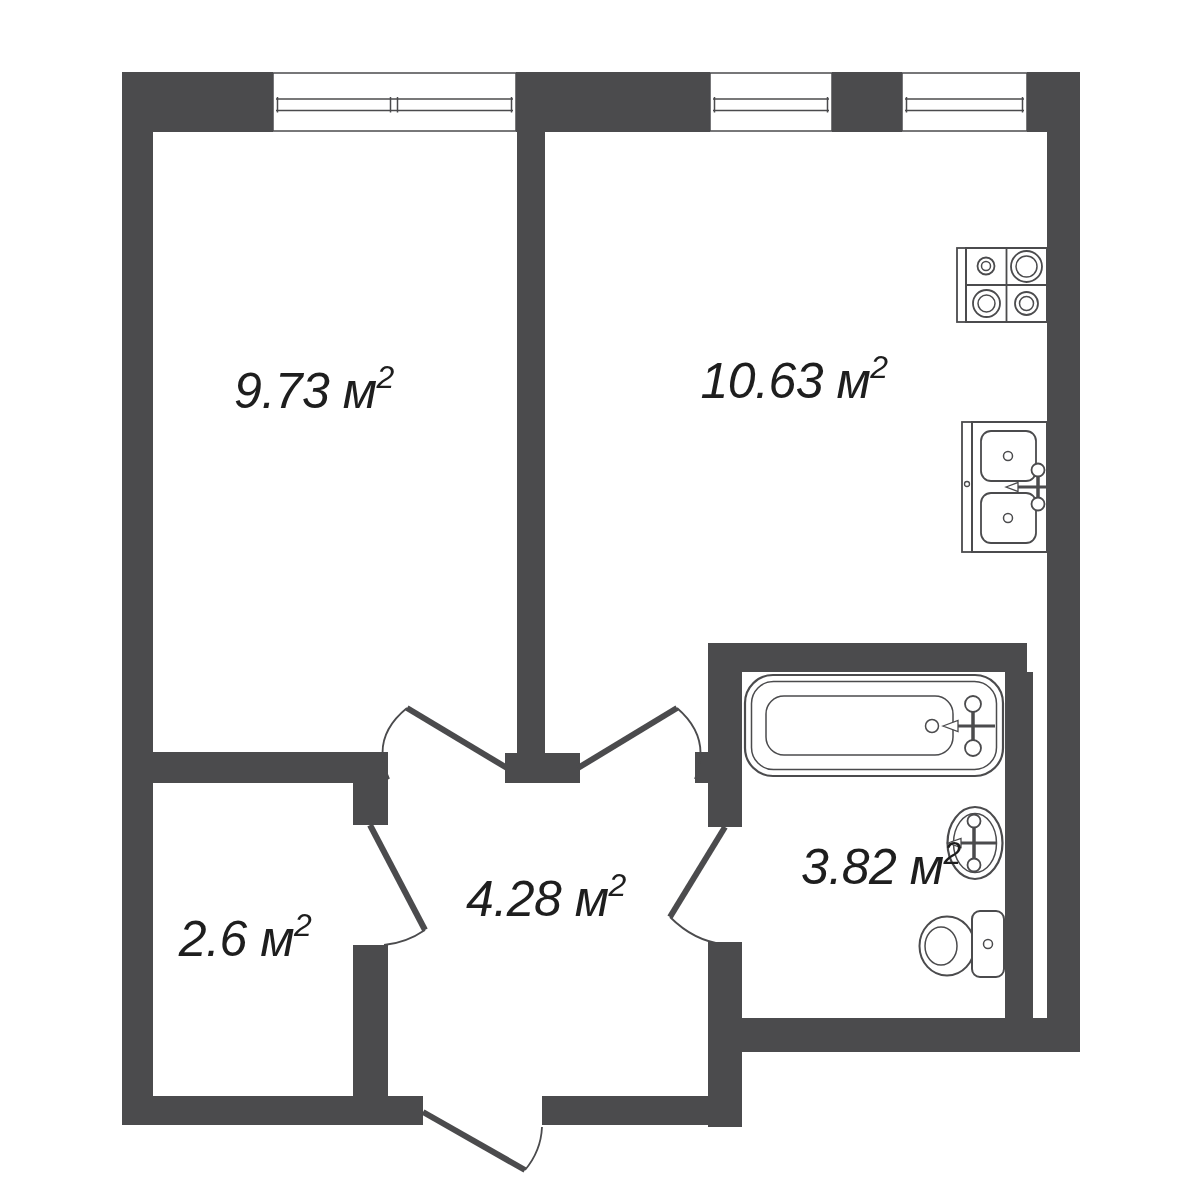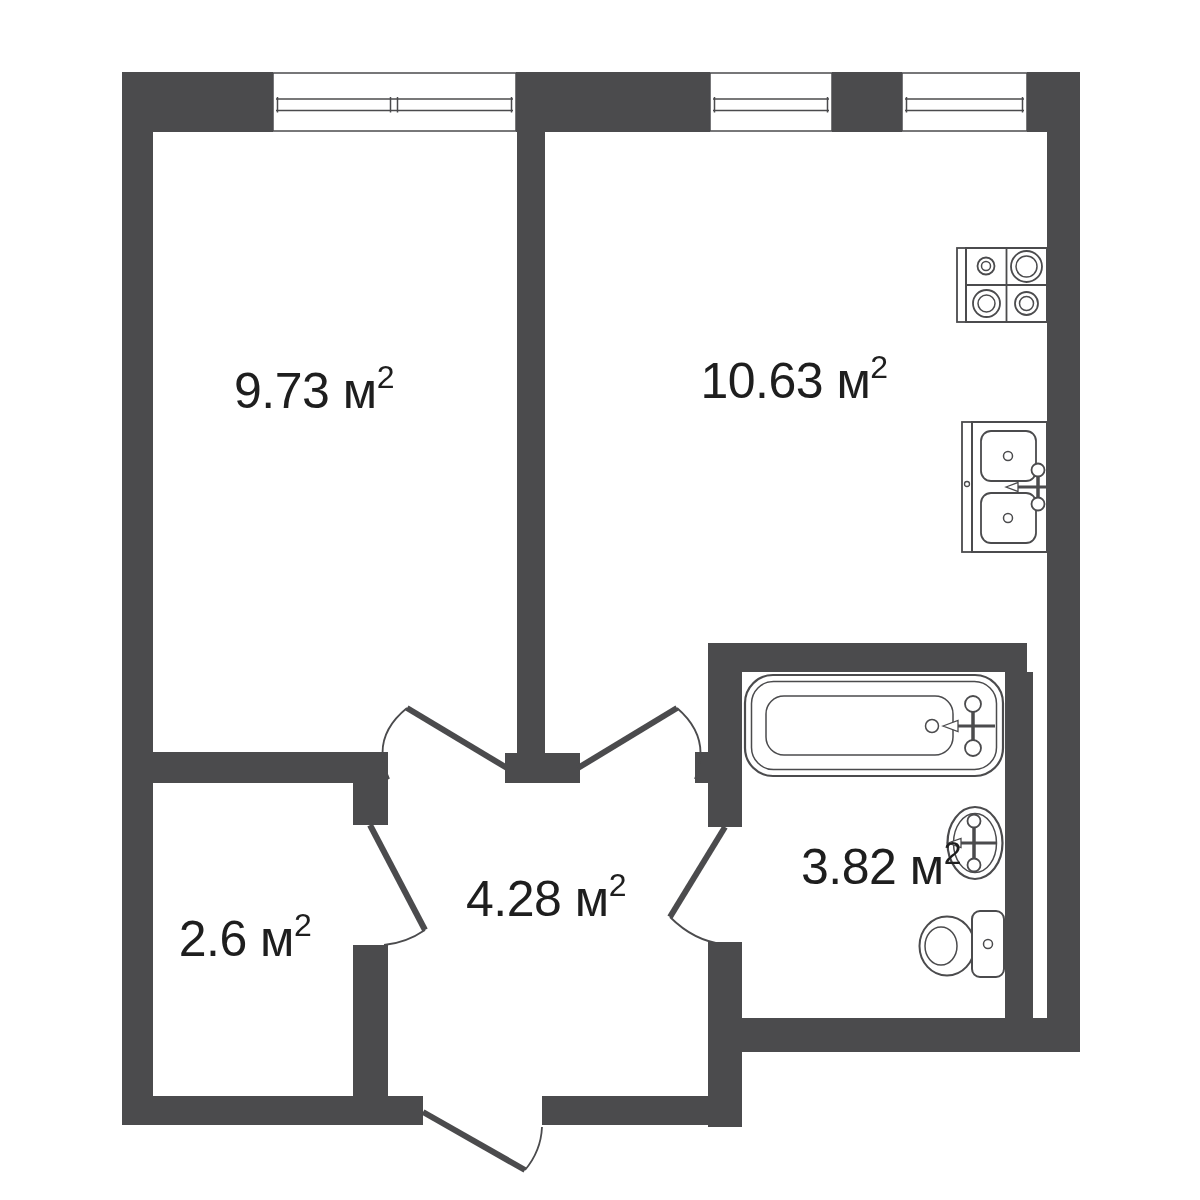--- a/index.html
+++ b/index.html
@@ -1,16 +1,16 @@
 <!DOCTYPE html>
 <html style="--wall: #4b4b4d; --line: #4b4b4d; --text: #1e1e1e; --bg: #ffffff;"><head>
 <meta charset="utf-8">
 <style>
   html,body{margin:0;padding:0;background:#ffffff;}
-  .stage{position:relative;width:1200px;height:1200px;background:var(--bg,#fff);overflow:hidden;}
+  .stage{position:relative;width:1200px;height:1200px;background:var(--bg,#fff);overflow:hidden;font-style:italic;}
   svg{display:block;}
   svg text{font-family:"Liberation Sans","DejaVu Sans",sans-serif;font-weight:400;fill:var(--text,#1e1e1e);letter-spacing:-0.5px;}
   .room-label{font-size:50px;}
   .sup{font-size:32px;}
   .wall{fill:var(--wall,#4b4b4d);}
   .win-box{fill:#ffffff;stroke:var(--line,#4b4b4d);stroke-width:1.5;}
   .win-line{stroke:var(--line,#4b4b4d);stroke-width:1.5;}
   .leaf{stroke:var(--wall,#4b4b4d);stroke-width:6;fill:none;}
   .arc{stroke:var(--line,#4b4b4d);stroke-width:1.8;fill:none;}
   .fx{stroke:var(--line,#4b4b4d);fill:#ffffff;}

